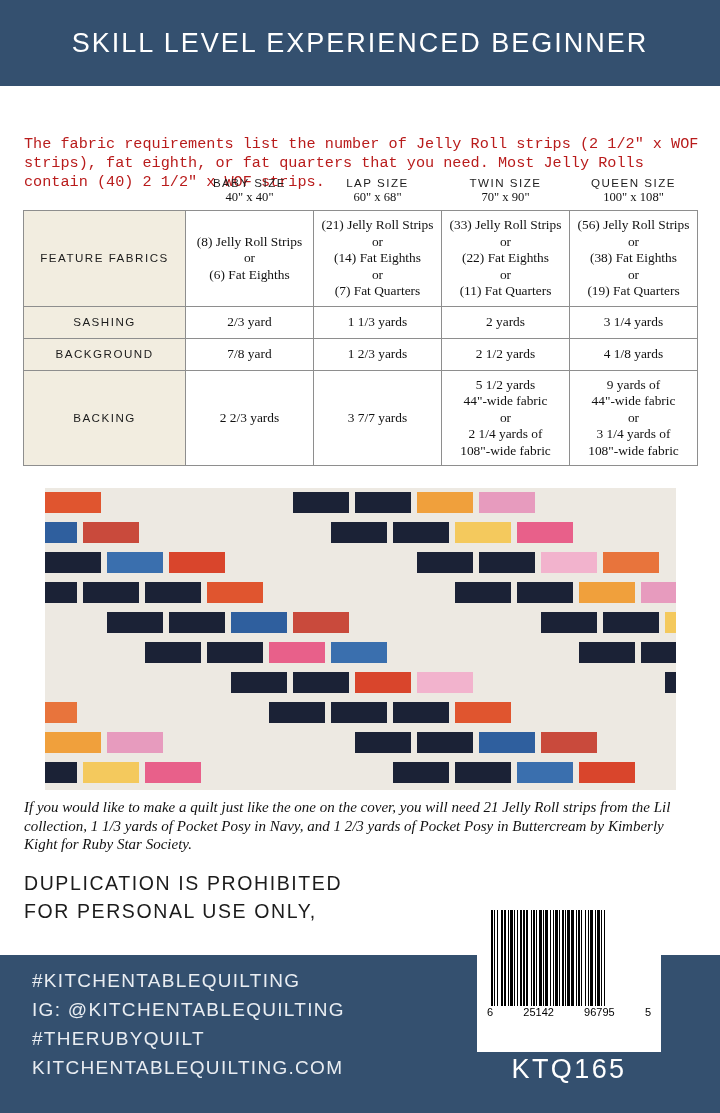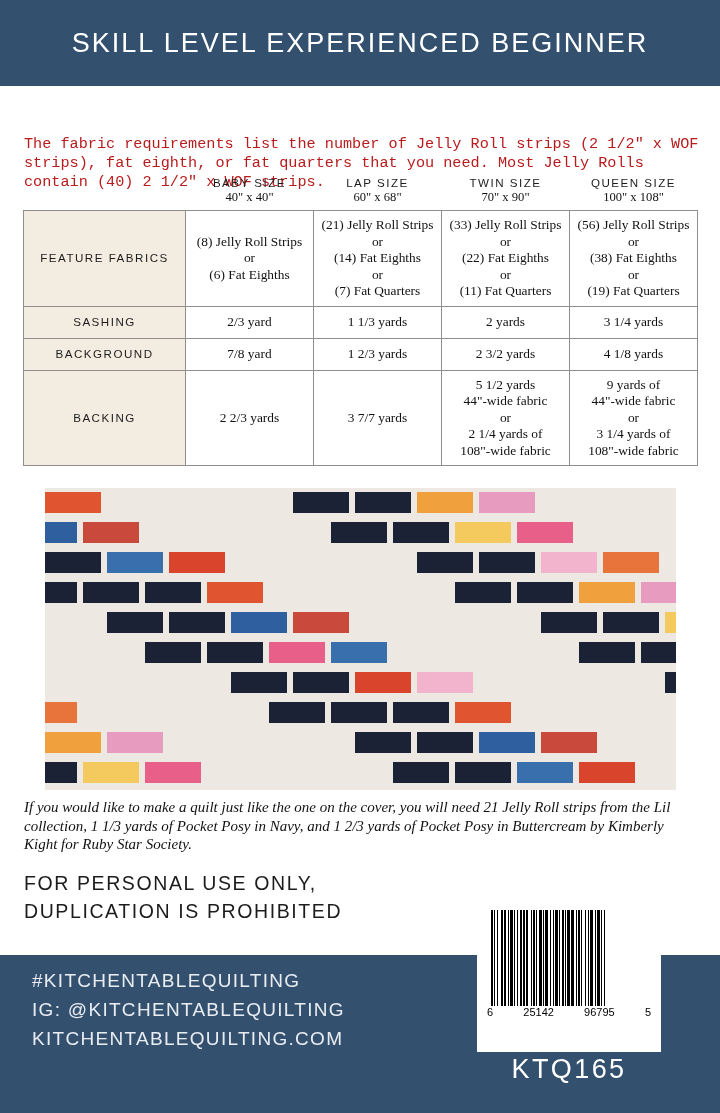--- a/index.html
+++ b/index.html
@@ -300,21 +300,21 @@
           <td class="rowlabel">SASHING</td>
           <td>2/3 yard</td>
           <td>1 1/3 yards</td>
           <td>2 yards</td>
           <td>3 1/4 yards</td>
         </tr>
         <tr class="r-background">
           <td class="rowlabel">BACKGROUND</td>
           <td>7/8 yard</td>
           <td>1 2/3 yards</td>
-          <td>2 3/2 yards</td>
+          <td>2 1/2 yards</td>
           <td>4 1/8 yards</td>
         </tr>
         <tr class="r-backing">
           <td class="rowlabel">BACKING</td>
           <td>2 2/3 yards</td>
           <td>3 7/7 yards</td>
           <td>5 1/2 yards<br>44"-wide fabric<br>or<br>2 1/4 yards of<br>108"-wide fabric</td>
           <td>9 yards of<br>44"-wide fabric<br>or<br>3 1/4 yards of<br>108"-wide fabric</td>
         </tr>
       </tbody>
@@ -387,31 +387,32 @@
           <div class="qstrip" style="background: rgb(58, 111, 174); left: 472px; top: 274px; width: 56px;"></div>
           <div class="qstrip" style="background: rgb(217, 69, 44); left: 534px; top: 274px; width: 56px;"></div>
         </div>
 
     </div>
   </div>
 
   <div class="photo-caption">If you would like to make a quilt just like the one on the cover, you will need 21 Jelly Roll strips from the Lil collection, 1 1/3 yards of Pocket Posy in Navy, and 1 2/3  yards of Pocket Posy in Buttercream by Kimberly Kight for Ruby Star Society.</div>
 
   <div class="credits">
+    <div>DUPLICATION IS PROHIBITED</div>
     <div>FOR PERSONAL USE ONLY,</div>
-    <div>DUPLICATION IS PROHIBITED</div>
   </div>
 
   <div class="footer-left"></div>
   <div class="footer-right"></div>
   <div class="footer-mid"></div>
 
   <div class="social">
     <div>#KITCHENTABLEQUILTING</div>
     <div>IG: @KITCHENTABLEQUILTING</div>
+    <div>#THERUBYQUILT</div>
     <div>KITCHENTABLEQUILTING.COM</div>
   </div>
 
   <div class="barcode-box">
     <div class="bars" id="bars">
         <div class="bar" style="width: 2.1px; height: 112px;"></div>
         <div class="bar" style="width: 1.05px; height: 112px; background: transparent;"></div>
         <div class="bar" style="width: 1.05px; height: 98px;"></div>
         <div class="bar" style="width: 2.1px; height: 98px; background: transparent;"></div>
         <div class="bar" style="width: 1.05px; height: 98px;"></div>

